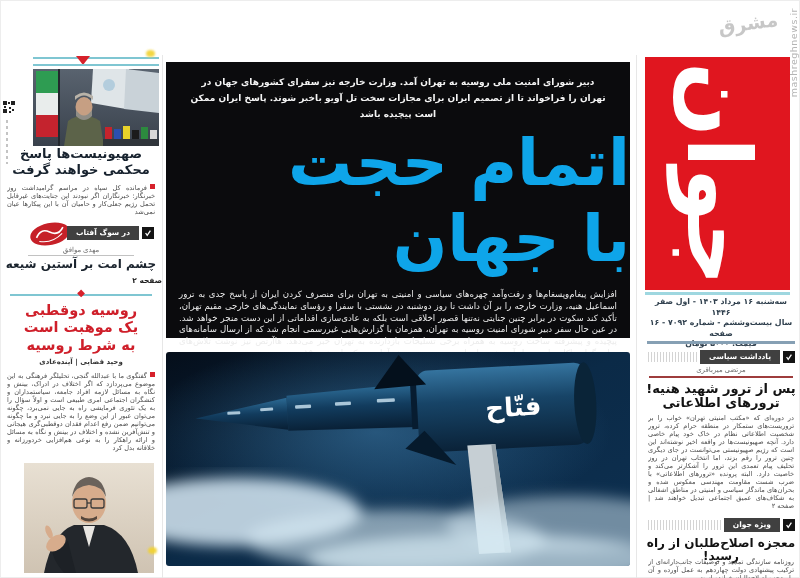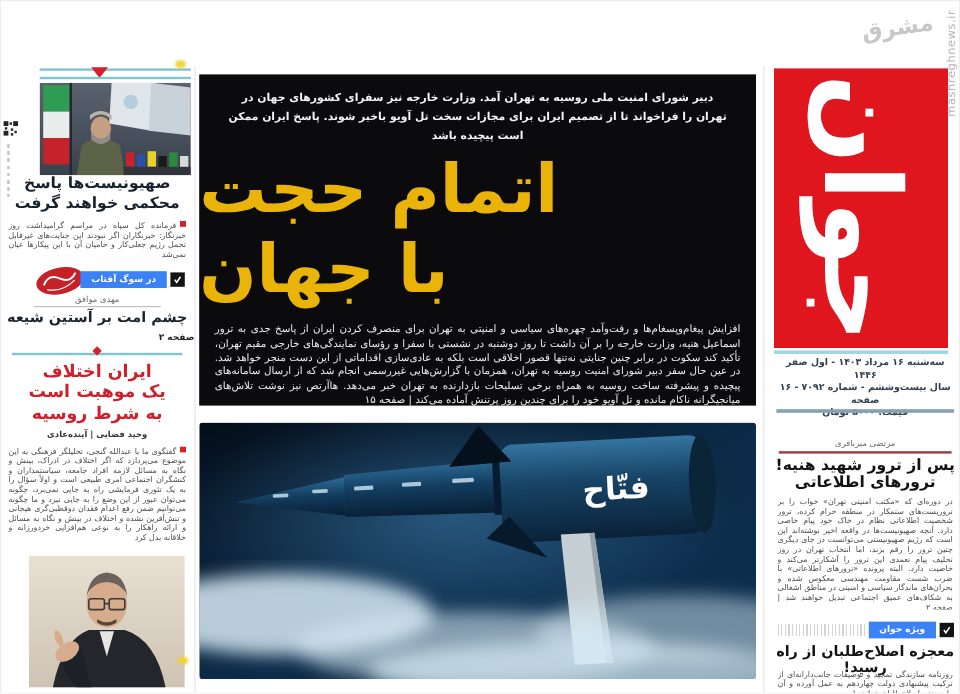--- a/index.html
+++ b/index.html
@@ -9,39 +9,39 @@
   
   .wm-brand{top:12px;right:22px;color:#9a9a9a;opacity:.55;font-size:19px;font-weight:bold;transform:rotate(-8deg);}
   .wm-site{top:8px;right:1px;color:#b5b5b5;font-size:9.5px;letter-spacing:.5px;writing-mode:vertical-rl;transform:rotate(180deg);direction:ltr;}
   
   .rule{height:2px;background:#7fc6d2;}
   .steel{background:#86a0b4;}
   .tri{width:0;height:0;border-left:7px solid transparent;border-right:7px solid transparent;border-top:9px solid #d6212b;}
   .ydot{width:9px;height:7px;background:#f2d22e;border-radius:50%;filter:blur(1px);opacity:.9;}
   .badge-row{display:flex;align-items:center;gap:3px;}
   .mark{width:12px;height:12px;background:#141414;flex:0 0 auto;display:flex;align-items:center;justify-content:center;}
-  .rlabel{background:#3b82f6;color:#fff;font-size:7.5px;font-weight:bold;padding:2px 9px 3px;white-space:nowrap;}
+  .rlabel{background:#404040;color:#fff;font-size:7.5px;font-weight:bold;padding:2px 9px 3px;white-space:nowrap;}
   .barcode{flex:1;height:10px;background:repeating-linear-gradient(to left,#c9c9c9 0 1px,transparent 1px 3px);opacity:.8;}
-  .author{font-size:7px;color:#6d6d6d;text-align:center;}
+  .author{font-size:7px;color:#6d6d6d;text-align:center;font-family:Liberation Serif, serif;}
   .hair{height:1px;background:#c2c2c2;}
   .para{font-size:6.6px;line-height:1.22;color:#4c4c4c;text-align:justify;overflow:hidden;margin:0;}
   .sq{display:inline-block;width:5px;height:5px;background:#d6212b;margin-left:3px;vertical-align:1px;}
   .pgref{font-weight:bold;color:#222;}
   h1,h2,h3,p{margin:0;}
   
   .hl1{left:4px;right:4px;top:146px;font-size:13px;font-weight:bold;color:#17222e;text-align:center;line-height:1.2;}
   .hl2{left:4px;right:4px;top:257px;font-size:12px;font-weight:bold;color:#1b242e;text-align:center;}
   .hl3{left:4px;right:4px;top:302px;font-size:14.5px;font-weight:bold;color:#cf1f2a;text-align:center;line-height:1.2;}
   .hl3 span{display:block;}
   .byline{left:4px;right:4px;top:358px;font-size:7px;font-weight:bold;color:#333;text-align:center;}
   .club{color:#d6212b;font-size:10px;line-height:10px;}
   
   .black-box{left:166px;top:62px;width:464px;height:276px;background:#0b0b0d;color:#f1f1f1;}
   .kicker{margin:13px 24px 0;font-size:9px;font-weight:bold;line-height:1.75;text-align:center;color:#f5f5f5;}
-  .main-hl{margin-top:4px;text-align:left;color:#eab308;font-size:56px;font-weight:bold;line-height:1.18;}
+  .main-hl{margin-top:4px;text-align:right;color:#0ea5e9;font-size:64px;font-weight:bold;line-height:1.18;}
   .main-hl span{display:block;}
   .lead-body{margin:12px 13px 0;font-size:8.6px;line-height:1.36;color:#ececec;text-align:justify;}
   .missile{left:166px;top:352px;width:464px;height:214px;border-radius:3px;overflow:hidden;}
   
   .col-right{right:3px;top:0;width:152px;height:578px;overflow:hidden;}
   .javan{position:absolute;top:57px;right:7px;width:145px;height:233px;background:#e0161f;display:flex;align-items:center;justify-content:center;overflow:hidden;}
   .javan span{display:block;transform:rotate(90deg);color:#fff;font-weight:bold;font-size:88px;line-height:1;white-space:nowrap;}
   .info{position:absolute;top:297px;right:0;left:0;text-align:center;font-size:7.8px;font-weight:bold;color:#30404e;line-height:1.35;}
   .rhl{position:absolute;right:0;left:0;text-align:center;font-weight:bold;color:#131313;font-size:13px;line-height:1.1;}
   .rhl span{display:block;}
@@ -130,21 +130,21 @@
     </div>
     <div class="abs author" style="left:0;right:0;top:246px;">مهدی موافق</div>
     <div class="abs hair" style="left:28px;right:28px;top:255px;"></div>
     <h3 class="abs hl2">چشم امت بر آستین شیعه</h3>
     <div class="abs pgref" style="left:0;right:0;top:276px;text-align:right;font-size:7.5px;">صفحه ۲</div>
 
     <div class="abs rule" style="left:10px;right:10px;top:294px;"></div>
     <div class="abs club" style="left:0;right:0;top:288px;text-align:center;">◆</div>
 
     <h2 class="abs hl3">
-      <span>ایران اختلاف</span>
+      <span>روسیه دوقطبی</span>
       <span>یک موهبت است</span>
       <span>به شرط روسیه</span>
     </h2>
     <div class="abs byline">وحید فضایی | آینده‌عادی</div>
     <p class="abs para" style="left:7px;right:7px;top:372px;height:87px;">
       <span class="sq"></span><span>گفتگوی ما با عبدالله گنجی، تحلیلگر فرهنگی به این موضوع می‌پردازد که اگر اختلاف در ادراک، بینش و نگاه به مسائل لازمه افراد جامعه، سیاستمداران و کنشگران اجتماعی امری طبیعی است و اولاً سؤال را به یک تئوری فرمایشی راه به جایی نمی‌برد، چگونه می‌توان عبور از این وضع را به جایی نبرد و ما چگونه می‌توانیم ضمن رفع اعدام فقدان دوقطبی‌گری هیجانی و تنش‌آفرین نشده و اختلاف در بینش و نگاه به مسائل و ارائه راهکار را به نوعی هم‌افزایی خردورزانه و خلاقانه بدل کرد</span>
     </p>
 
     <svg class="abs" style="left:24px;top:463px;" width="130" height="110" viewBox="0 0 130 110">
       <defs>
@@ -243,20 +243,29 @@
     </div>
     <div class="abs" style="top:292px;right:7px;width:145px;height:3px;background:#9ed7e0;"></div>
 
     <div class="info">
       <div>سه‌شنبه ۱۶ مرداد ۱۴۰۳ - اول صفر ۱۴۴۶</div>
       <div>سال بیست‌وششم - شماره ۷۰۹۲ - ۱۶ صفحه</div>
       <div>قیمت: ۵۰۰۰ تومان</div>
     </div>
     <div class="abs steel" style="top:341px;left:2px;right:2px;height:2.5px;"></div>
 
+    <div class="abs badge-row" style="top:350px;left:2px;right:2px;">
+      <span class="mark">
+          <svg width="8" height="8" viewBox="0 0 10 10">
+            <path d="M2 5l2 3 4-6" stroke="#fff" stroke-width="1.6" fill="none"></path>
+          </svg>
+        </span>
+      <span class="rlabel">یادداشت سیاسی</span>
+      <span class="barcode"></span>
+    </div>
     <div class="abs author" style="left:0;right:0;top:366px;">مرتضی میرباقری</div>
     <div class="maroon"></div>
 
     <h2 class="rhl" style="top:382px;">
       <span>پس از ترور شهید هنیه!</span>
       <span>ترورهای اطلاعاتی</span>
     </h2>
     <p class="abs para" style="left:3px;right:3px;top:414px;height:94px;">در دوره‌ای که «مکتب امنیتی تهران» خواب را بر تروریست‌های ستمکار در منطقه حرام کرده، ترور شخصیت اطلاعاتی نظام در خاک خود پیام خاصی دارد. آنچه صهیونیست‌ها در واقعه اخیر نوشته‌اند این است که رژیم صهیونیستی می‌توانست در جای دیگری چنین ترور را رقم بزند، اما انتخاب تهران در روز تحلیف پیام تعمدی این ترور را آشکارتر می‌کند و خاصیت دارد. البته پرونده «ترورهای اطلاعاتی» با ضرب شست مقاومت مهندسی معکوس شده و بحران‌های ماندگار سیاسی و امنیتی در مناطق اشغالی به شکاف‌های عمیق اجتماعی تبدیل خواهند شد | صفحه ۲</p>
 
     <div class="abs badge-row" style="top:518px;left:2px;right:2px;">

